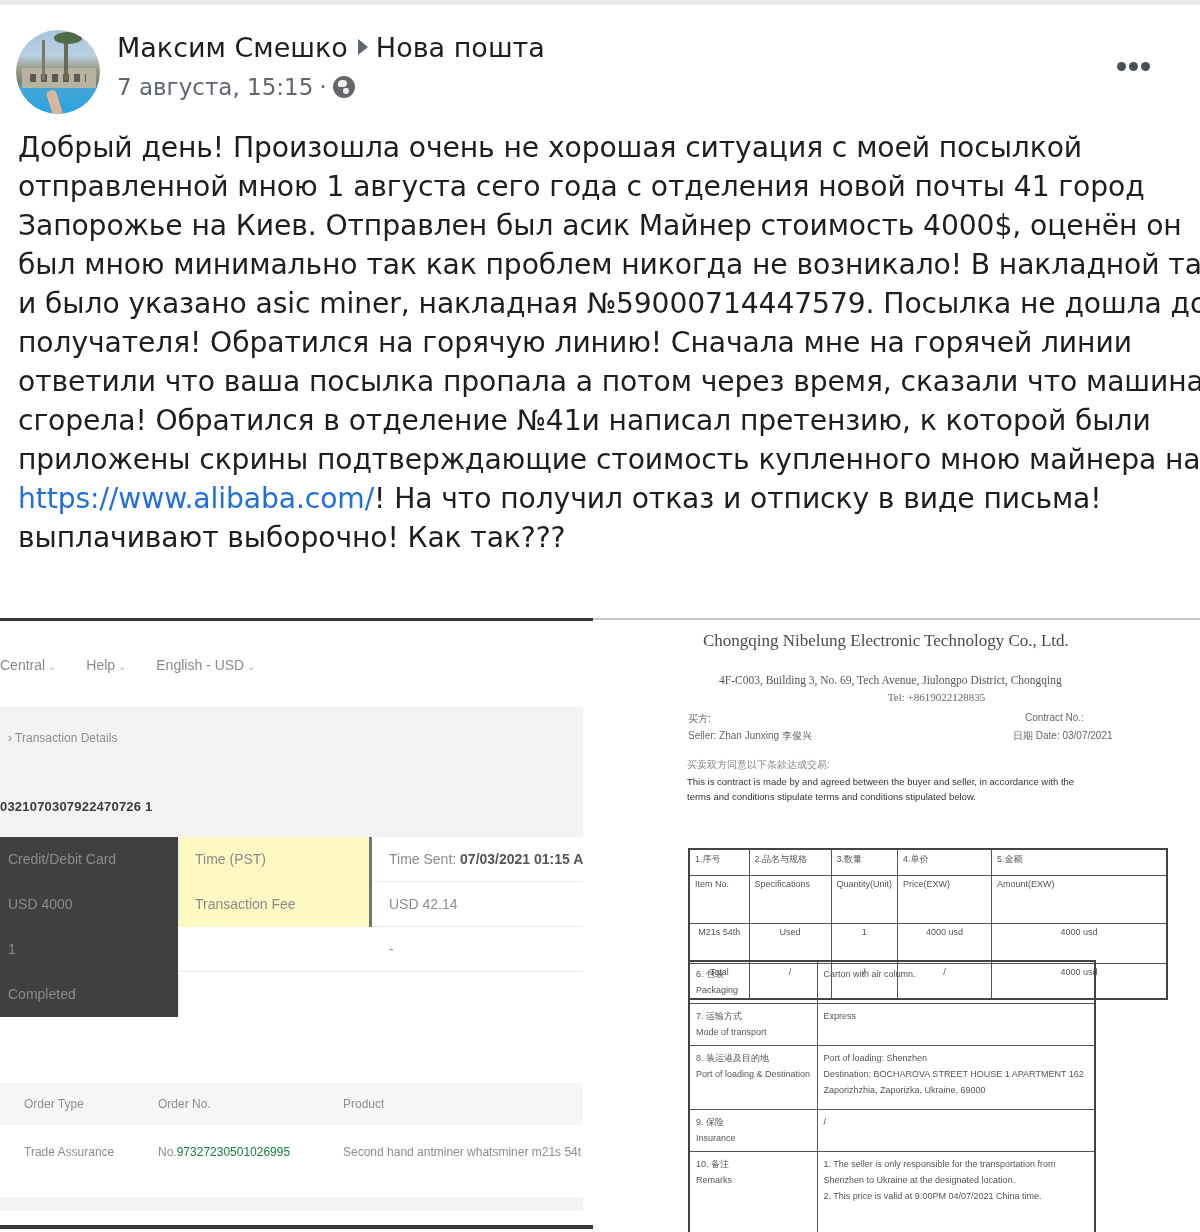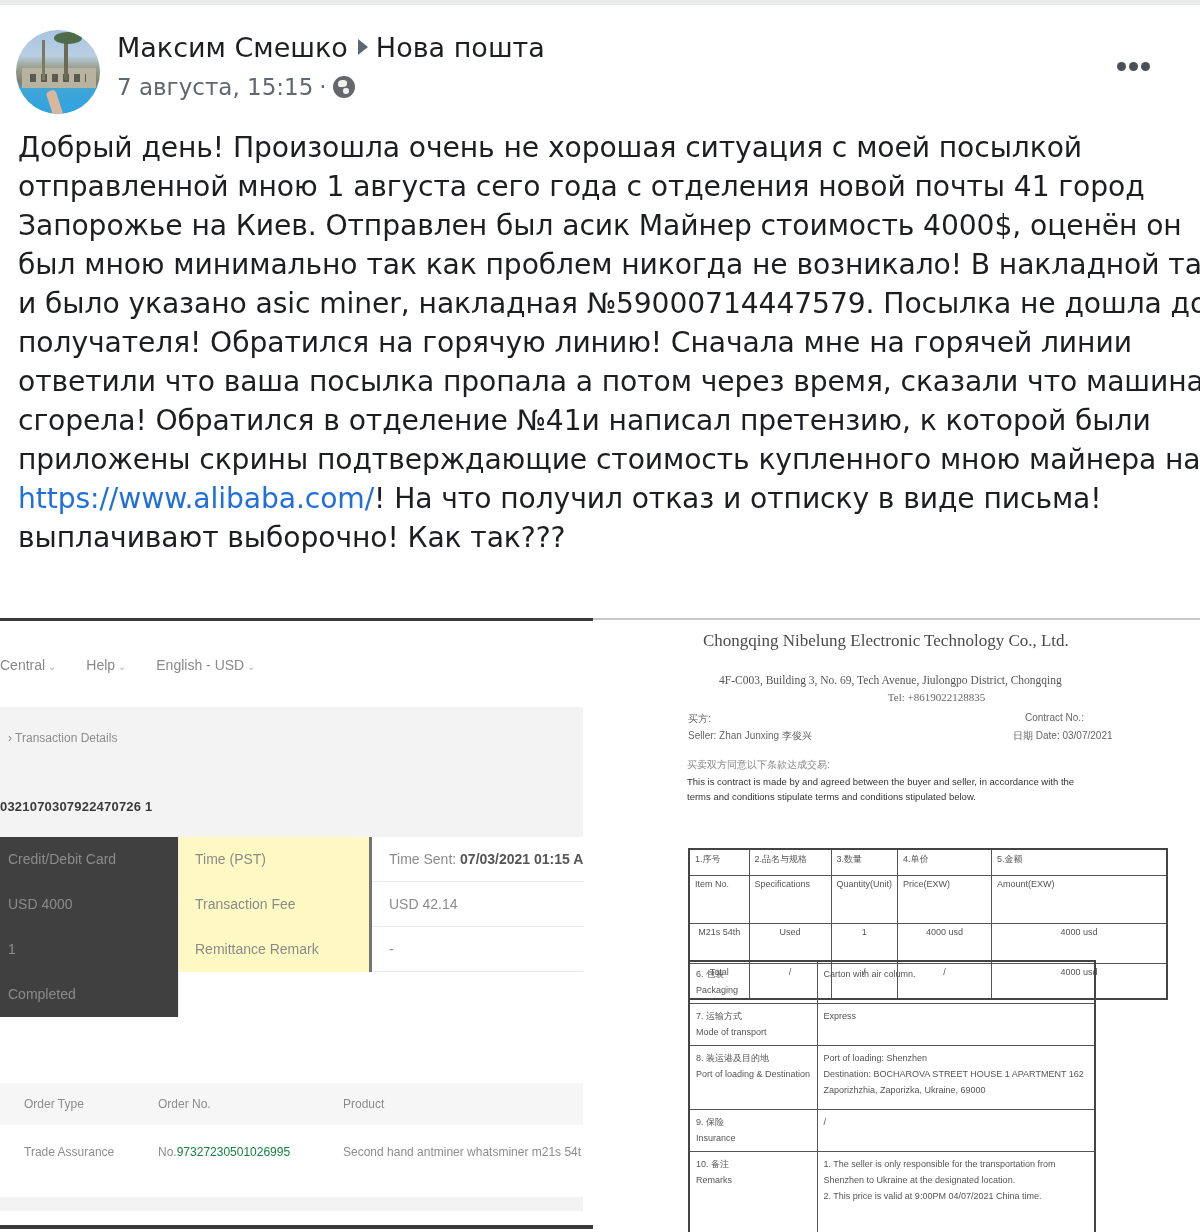--- a/index.html
+++ b/index.html
@@ -138,21 +138,20 @@
         <div class="c2">Time (PST)</div>
         <div class="c3"><span>Time Sent:</span> <b>07/03/2021 01:15 A</b></div>
       </div>
       <div class="ali-row">
         <div class="c1">USD  4000</div>
         <div class="c2">Transaction Fee</div>
         <div class="c3">USD 42.14</div>
       </div>
       <div class="ali-row">
         <div class="c1">1</div>
-        <div class="c2">Remittance Remark</div>
         <div class="c3">-</div>
       </div>
       <div class="ali-row last">
         <div class="c1">Completed</div>
         <div class="c2"></div>
         <div class="c3"></div>
       </div>
     </div>
     <div class="ali-order-head">
       <span style="left:24px">Order Type</span>

